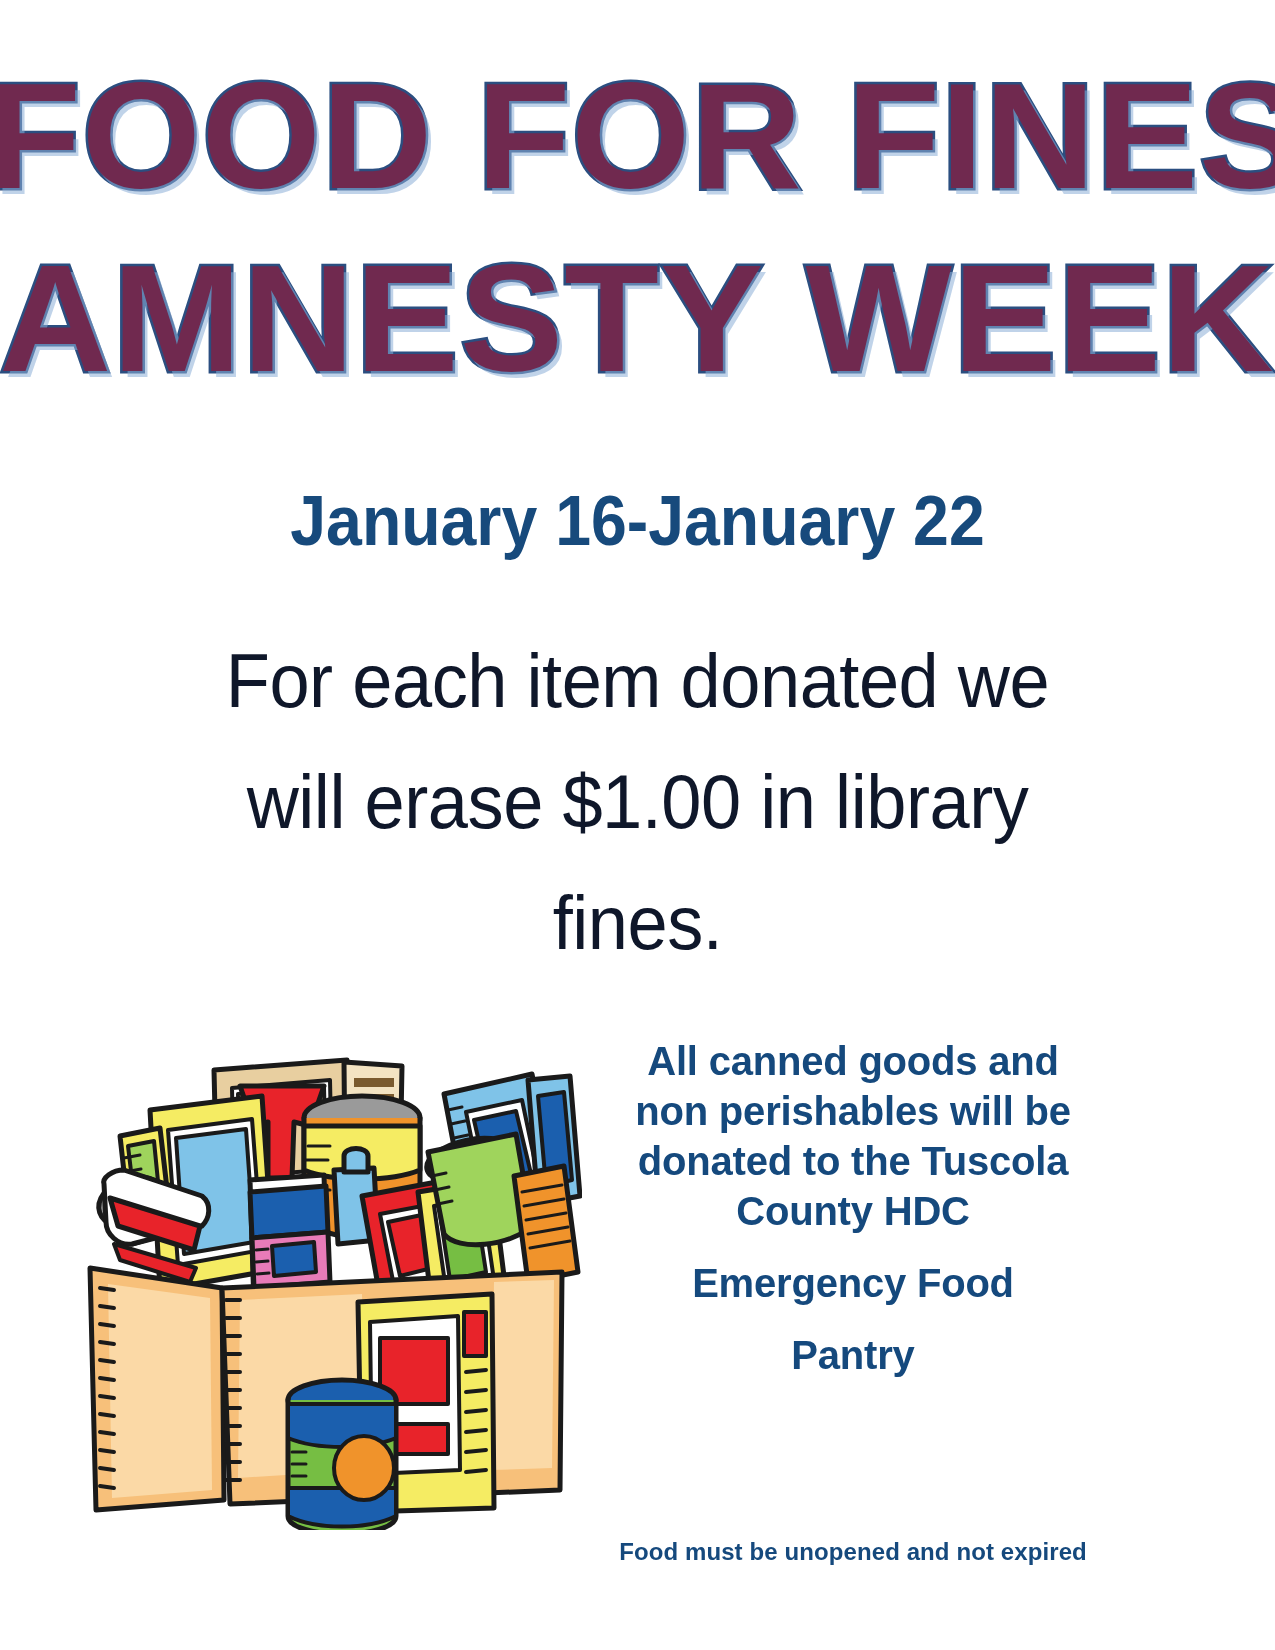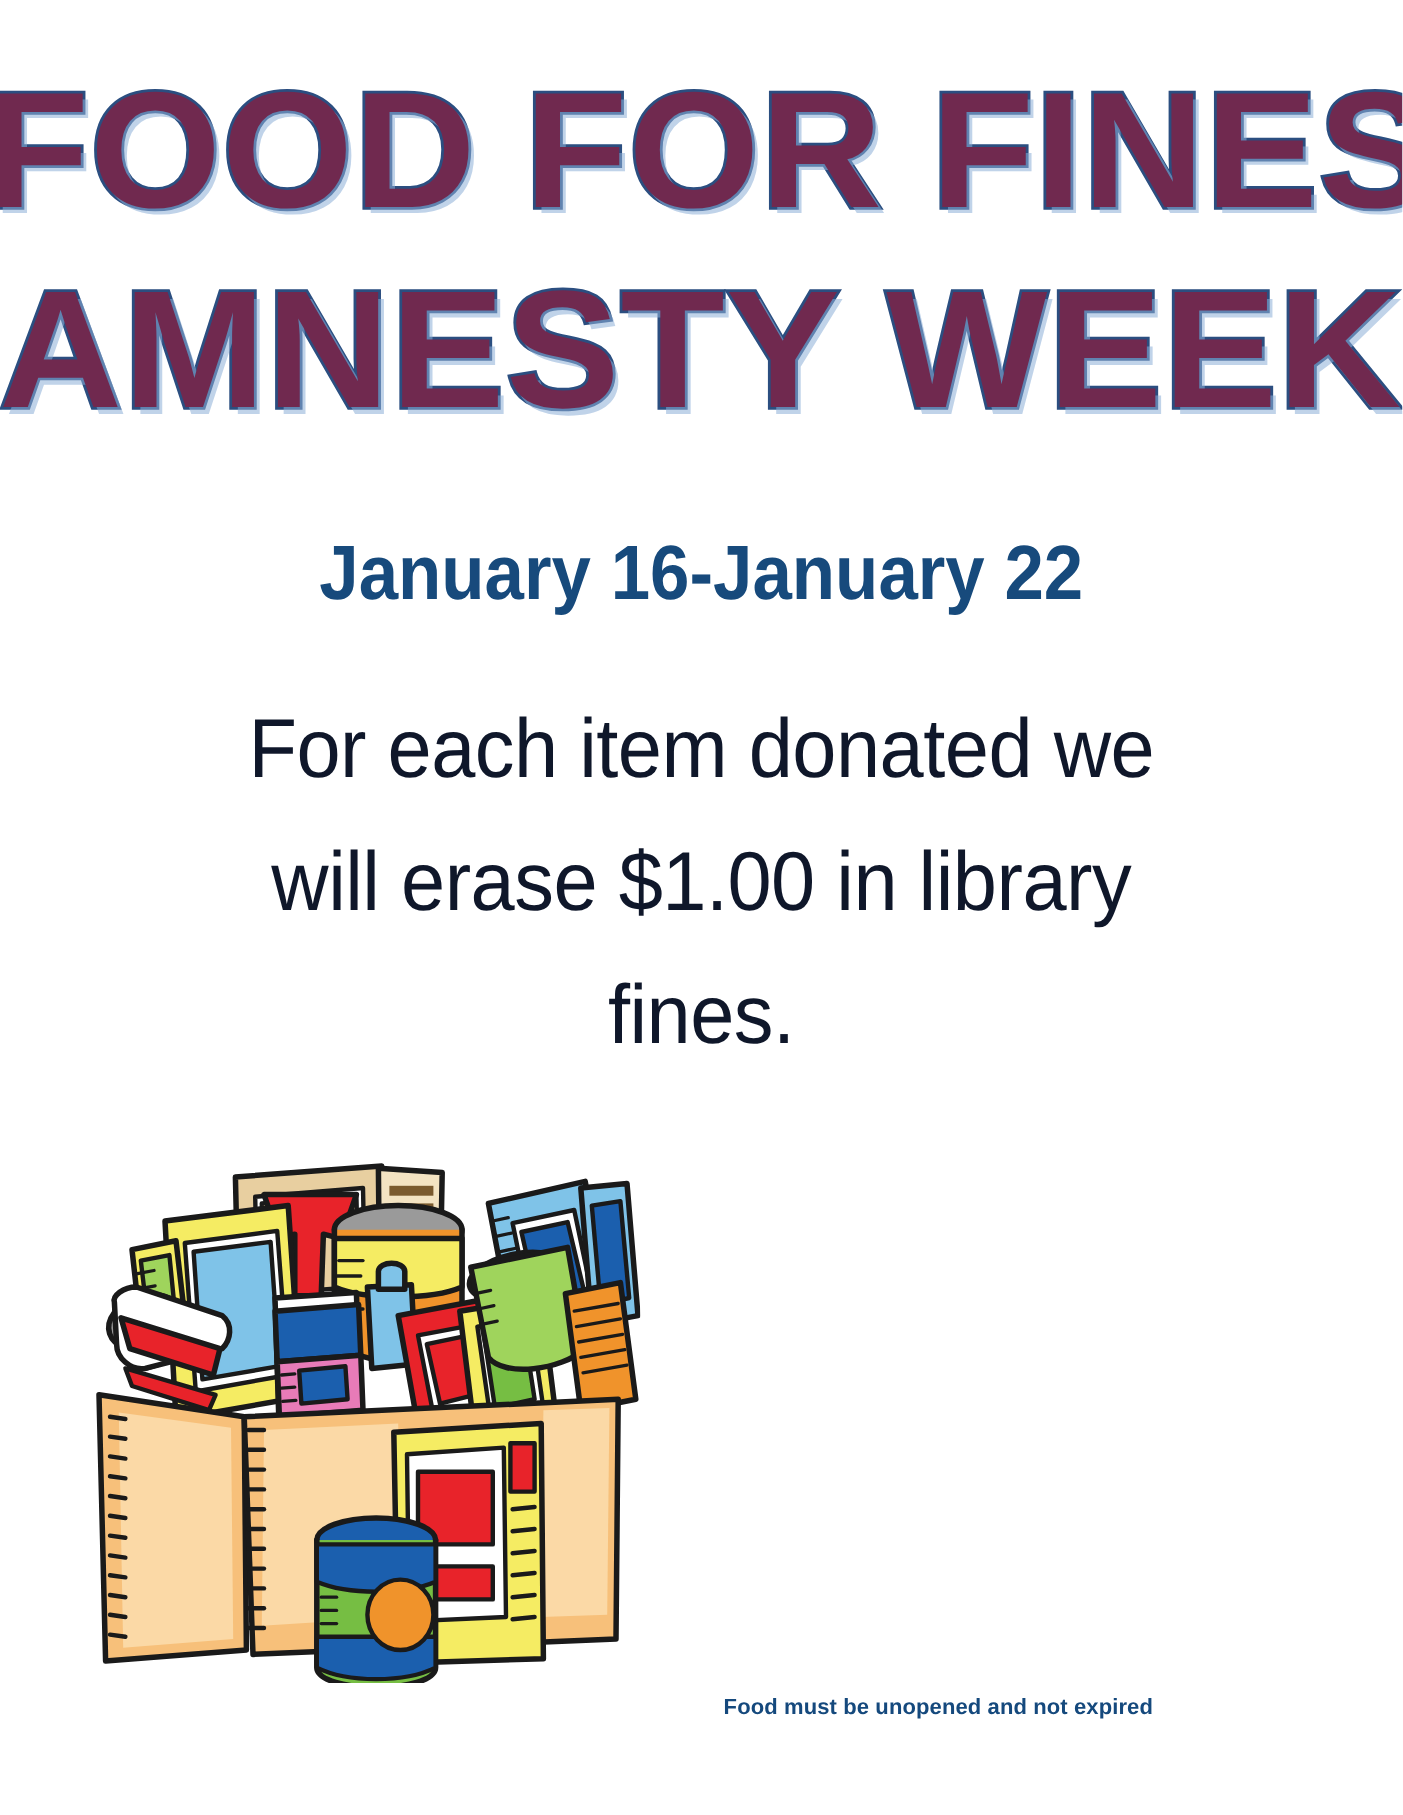--- a/index.html
+++ b/index.html
@@ -110,21 +110,21 @@
 
   
   .fine-print {
     position: absolute;
     left: 573px;
     top: 1537px;
     width: 560px;
     text-align: center;
     font-family: "Liberation Sans", "DejaVu Sans", sans-serif;
     font-weight: 700;
-    font-size: 20px;
+    font-size: 24px;
     line-height: 30px;
     color: #15497D;
     letter-spacing: 0.1px;
   }
 </style>
 </head>
 <body>
 
 <div class="poster">
 
@@ -326,16 +326,24 @@
             <line x1="230" y1="452" x2="244" y2="452"></line>
             <line x1="230" y1="464" x2="244" y2="464"></line>
             <line x1="230" y1="476" x2="244" y2="476"></line>
           </g>
         </g>
 
       </g>
     </svg>
   </div>
 
+  <div class="blue-block">
+    <span class="bl">All canned goods and</span>
+    <span class="bl">non perishables will be</span>
+    <span class="bl">donated to the Tuscola</span>
+    <span class="bl">County HDC</span>
+    <span class="bl spaced">Emergency Food</span>
+    <span class="bl spaced">Pantry</span>
+  </div>
 
   <div class="fine-print">Food must be unopened and not expired</div>
 
 </div>
 
 </body></html>

